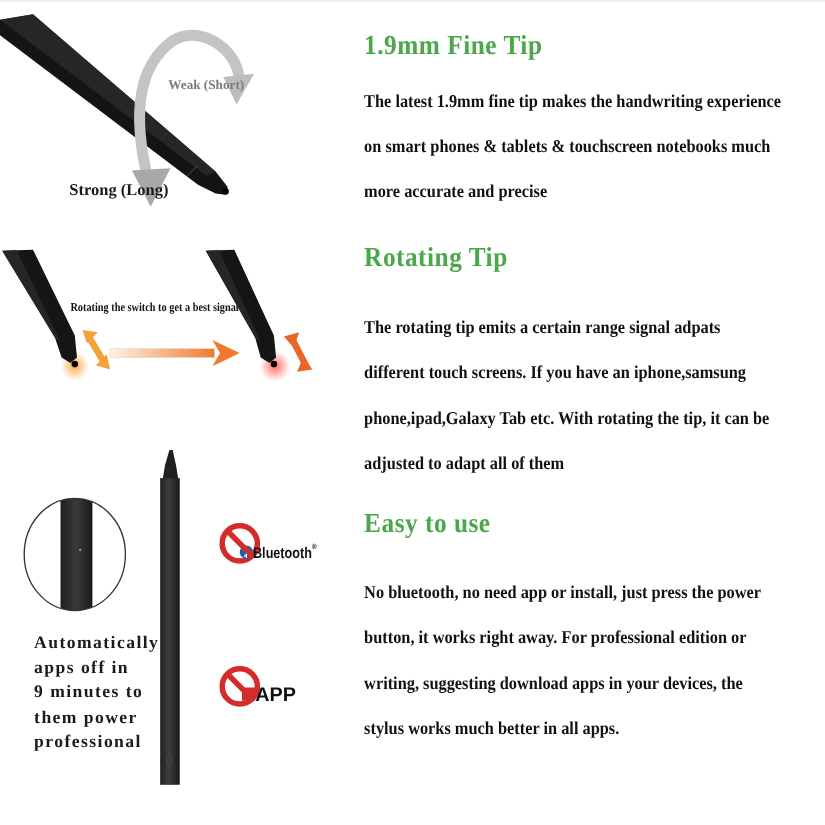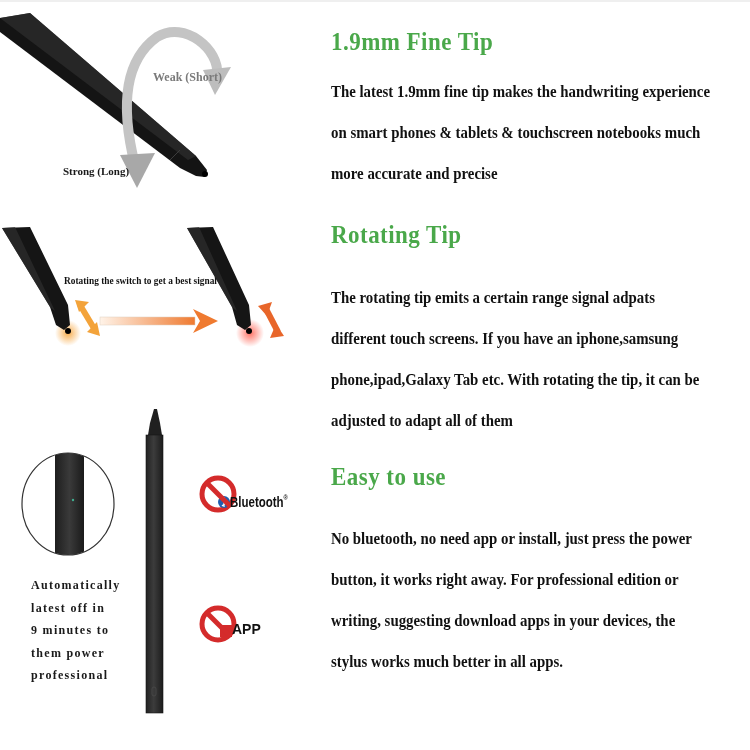--- a/index.html
+++ b/index.html
@@ -2,23 +2,23 @@
 <html><head>
 <meta charset="utf-8">
 <style>
   html, body { margin: 0; padding: 0; background: #ffffff; }
   body { width: 750px; height: 750px; position: relative; overflow: hidden; font-family: "Liberation Serif", "DejaVu Serif", serif; }
   .topline { position: absolute; left: 0; top: 0; width: 750px; height: 2px; background: #efefef; }
   .heading { position: absolute; color: #4aa84a; font-weight: bold; font-size: 25px; letter-spacing: 0.5px; transform: scaleX(0.92); transform-origin: left center; white-space: nowrap; }
   .para { position: absolute; color: #111; font-weight: bold; font-size: 16.5px; line-height: 41px; white-space: nowrap; transform: scaleX(0.9); transform-origin: left top; }
   .para div { height: 41px; }
   .label-gray { position: absolute; color: #7a7a7a; font-weight: bold; font-size: 12px; white-space: nowrap; }
-  .label-dark { position: absolute; color: #1a1a1a; font-weight: bold; font-size: 11px; white-space: nowrap; }
+  .label-dark { position: absolute; color: #1a1a1a; font-weight: bold; font-size: 15px; white-space: nowrap; }
   .small-label { position: absolute; color: #111; font-weight: bold; font-size: 11px; white-space: nowrap; transform: scaleX(0.85); transform-origin: left center; }
-  .auto-text { position: absolute; left: 31px; top: 574px; color: #1a1a1a; font-weight: bold; font-size: 12px; letter-spacing: 1.3px; line-height: 22.5px; }
+  .auto-text { position: absolute; left: 31px; top: 574px; color: #1a1a1a; font-weight: bold; font-size: 16px; letter-spacing: 1.3px; line-height: 22.5px; }
   .auto-text div { height: 22.5px; }
   .no-icon-text { position: absolute; font-family: "Liberation Sans", "DejaVu Sans", sans-serif; font-weight: bold; color: #111; }
   svg { position: absolute; overflow: visible; }
 </style>
 </head>
 <body>
 
 <div class="topline"></div>
 
 <svg width="230" height="190" style="left:0;top:0;">
@@ -116,42 +116,42 @@
     </linearGradient>
   </defs>
   <polygon points="14,4 17,4 20,18 22,30 8,30 10,18" fill="#202020"></polygon>
   <rect x="6" y="30" width="17" height="278" fill="url(#vPen2)"></rect>
   <rect x="6" y="30" width="17" height="278" fill="none" stroke="#151515" stroke-width="0.6"></rect>
   <rect x="12" y="282" width="4" height="9" rx="2" fill="none" stroke="#4a4a4a" stroke-width="0.8"></rect>
 </svg>
 
 <div class="auto-text">
   <div>Automatically</div>
-  <div>latest off in</div>
+  <div>apps off in</div>
   <div>9 minutes to</div>
   <div>them power</div>
   <div>professional</div>
 </div>
 
 <svg width="40" height="42" style="left:199px;top:473px;">
   <circle cx="19" cy="21" r="16" fill="#fff" stroke="#d42b2b" stroke-width="5"></circle>
   <circle cx="25" cy="29" r="6" fill="#1f5fb0"></circle>
   <path d="M23 25 L28 29 L23 33 M25 24 L25 34" stroke="#fff" stroke-width="1.2" fill="none"></path>
   <line x1="8" y1="10" x2="31" y2="33" stroke="#d42b2b" stroke-width="5"></line>
 </svg>
 <div class="no-icon-text" style="left:230px;top:494px;font-size:14px;transform:scaleX(0.82);transform-origin:left center;">
   <span>Bluetooth</span><span style="font-size:7px;vertical-align:top;">®</span>
 </div>
 
 <svg width="40" height="42" style="left:199px;top:603px;">
   <circle cx="19" cy="21" r="16" fill="#fff" stroke="#d42b2b" stroke-width="5"></circle>
   <rect x="21" y="22" width="12" height="12" fill="#d42b2b"></rect>
   <line x1="8" y1="10" x2="31" y2="33" stroke="#d42b2b" stroke-width="5"></line>
 </svg>
-<div class="no-icon-text" style="left:232px;top:621px;font-size:14px;">APP</div>
+<div class="no-icon-text" style="left:232px;top:621px;font-size:18px;">APP</div>
 
 <div class="heading" style="left:331px;top:28px;">1.9mm Fine Tip</div>
 <div class="para" style="left:331px;top:71px;">
   <div>The latest 1.9mm fine tip makes the handwriting experience</div>
   <div>on smart phones &amp; tablets &amp; touchscreen notebooks much</div>
   <div>more accurate and precise</div>
 </div>
 
 <div class="heading" style="left:331px;top:221px;">Rotating Tip</div>
 <div class="para" style="left:331px;top:277px;">

